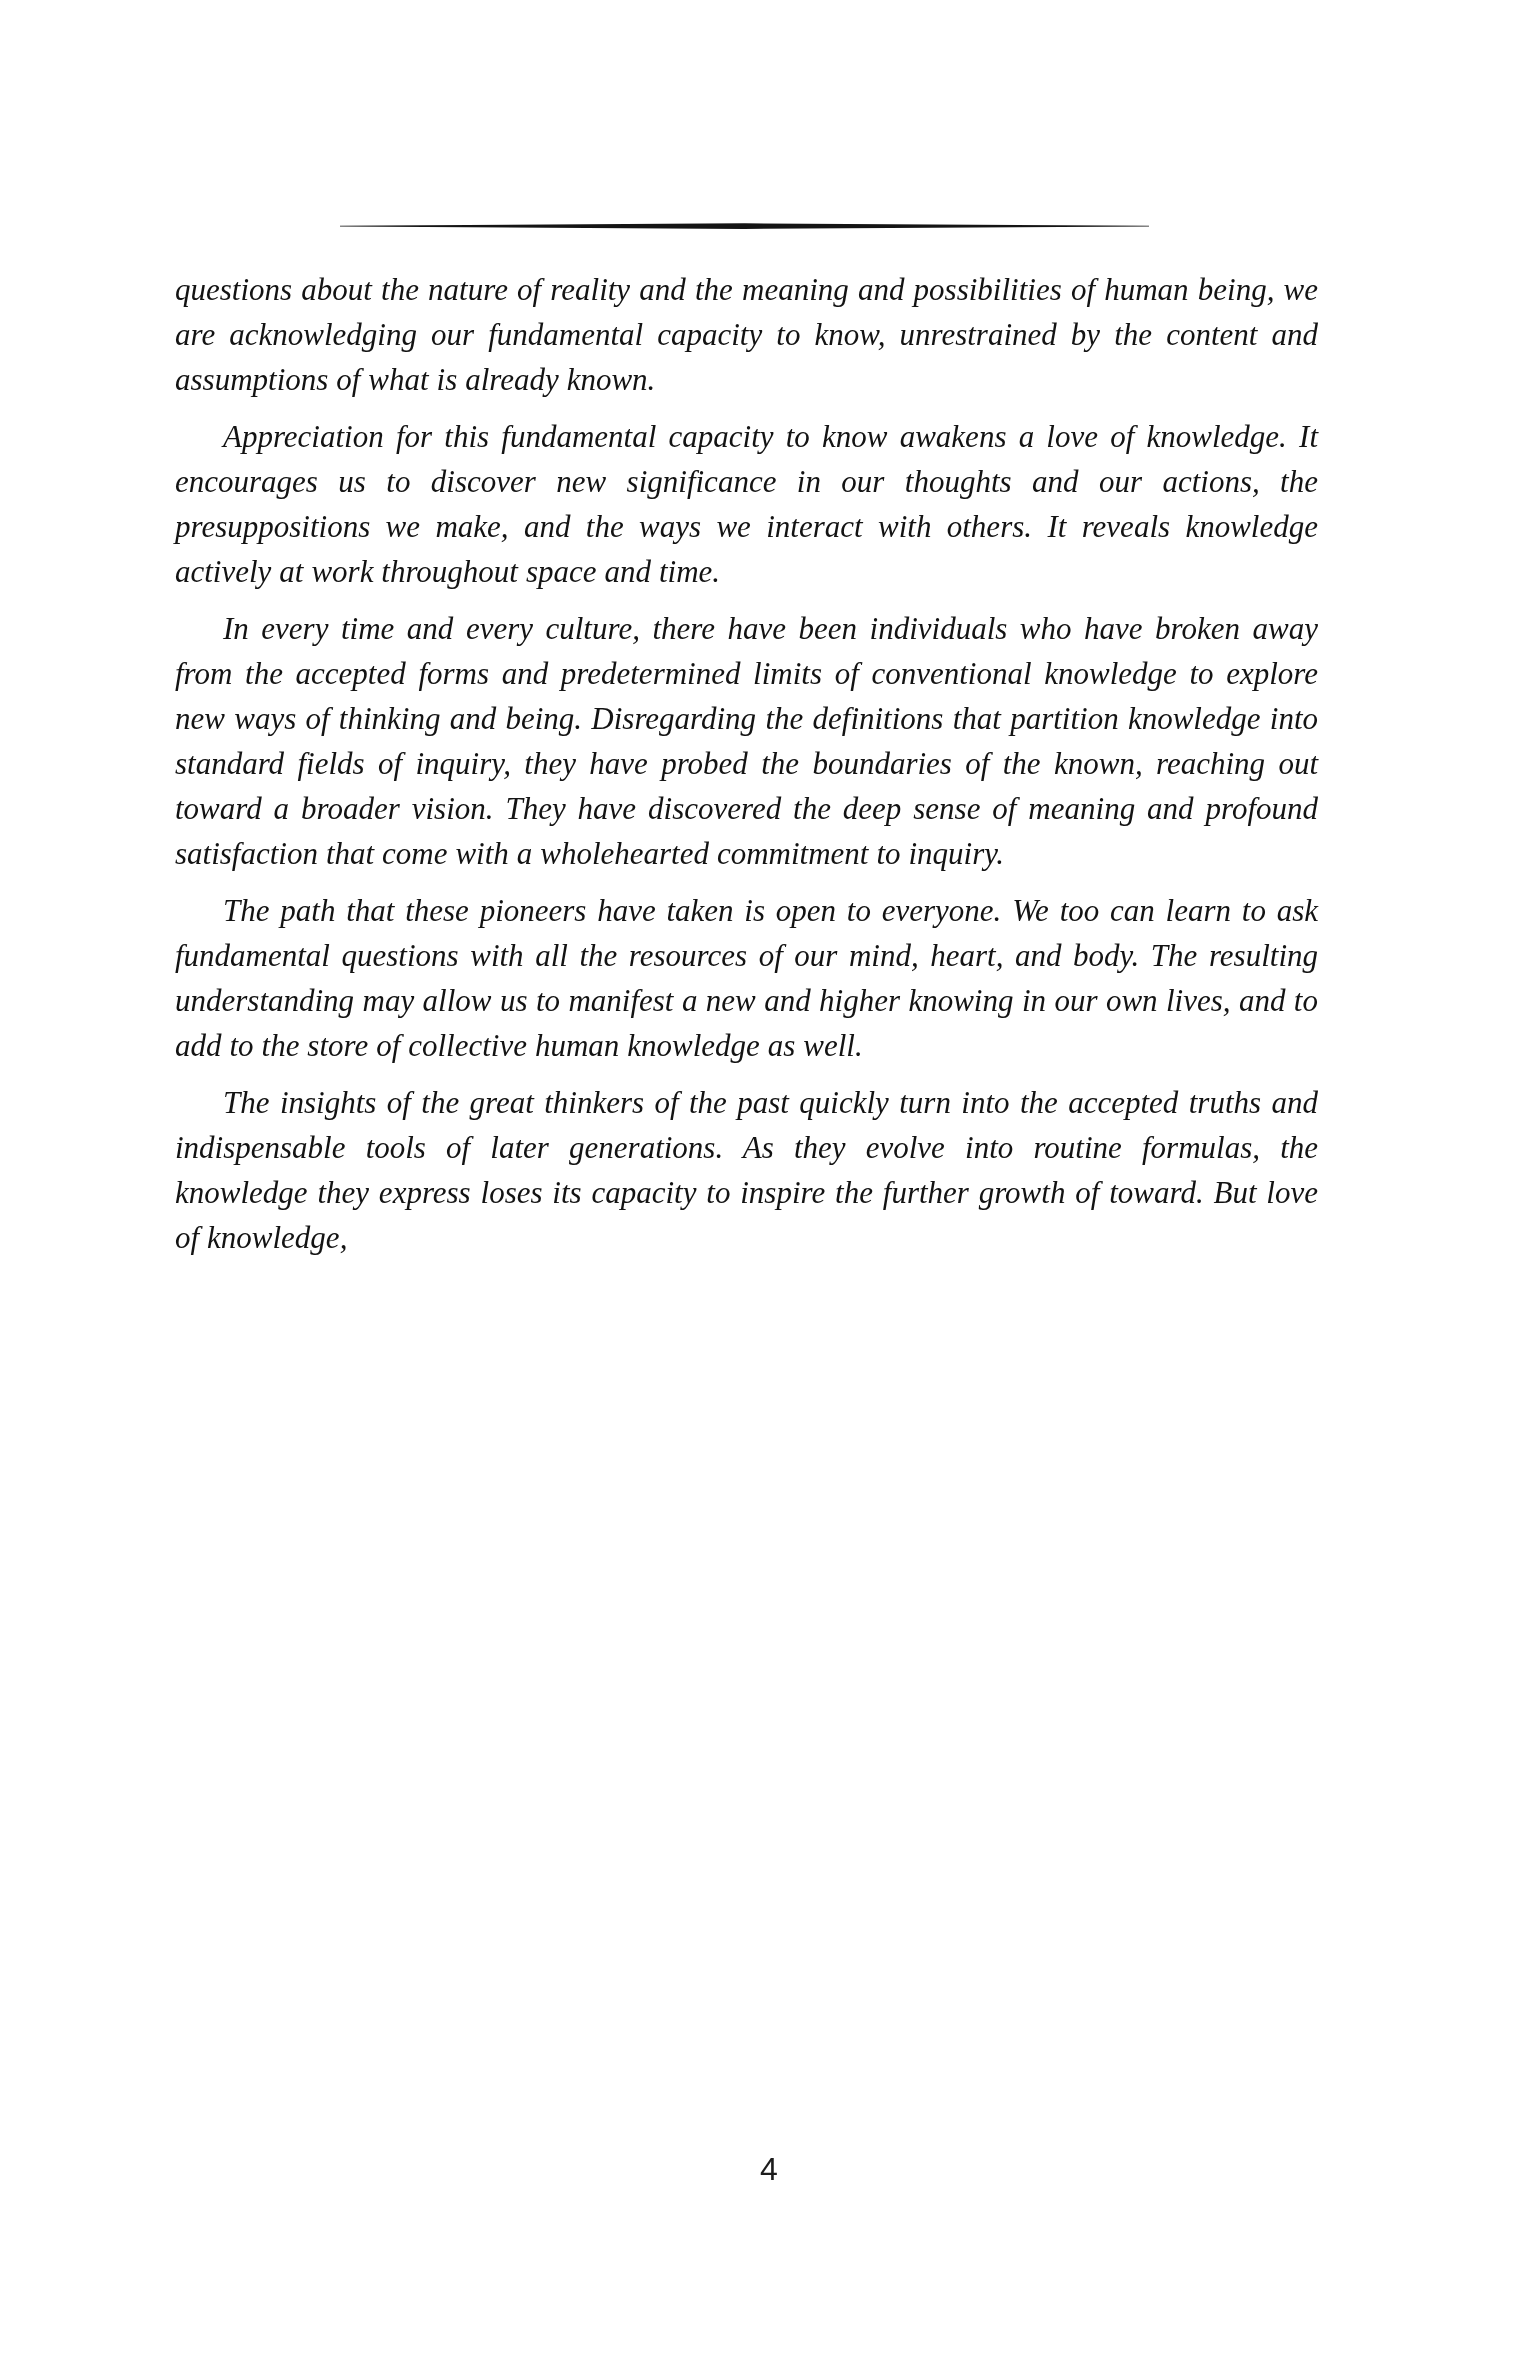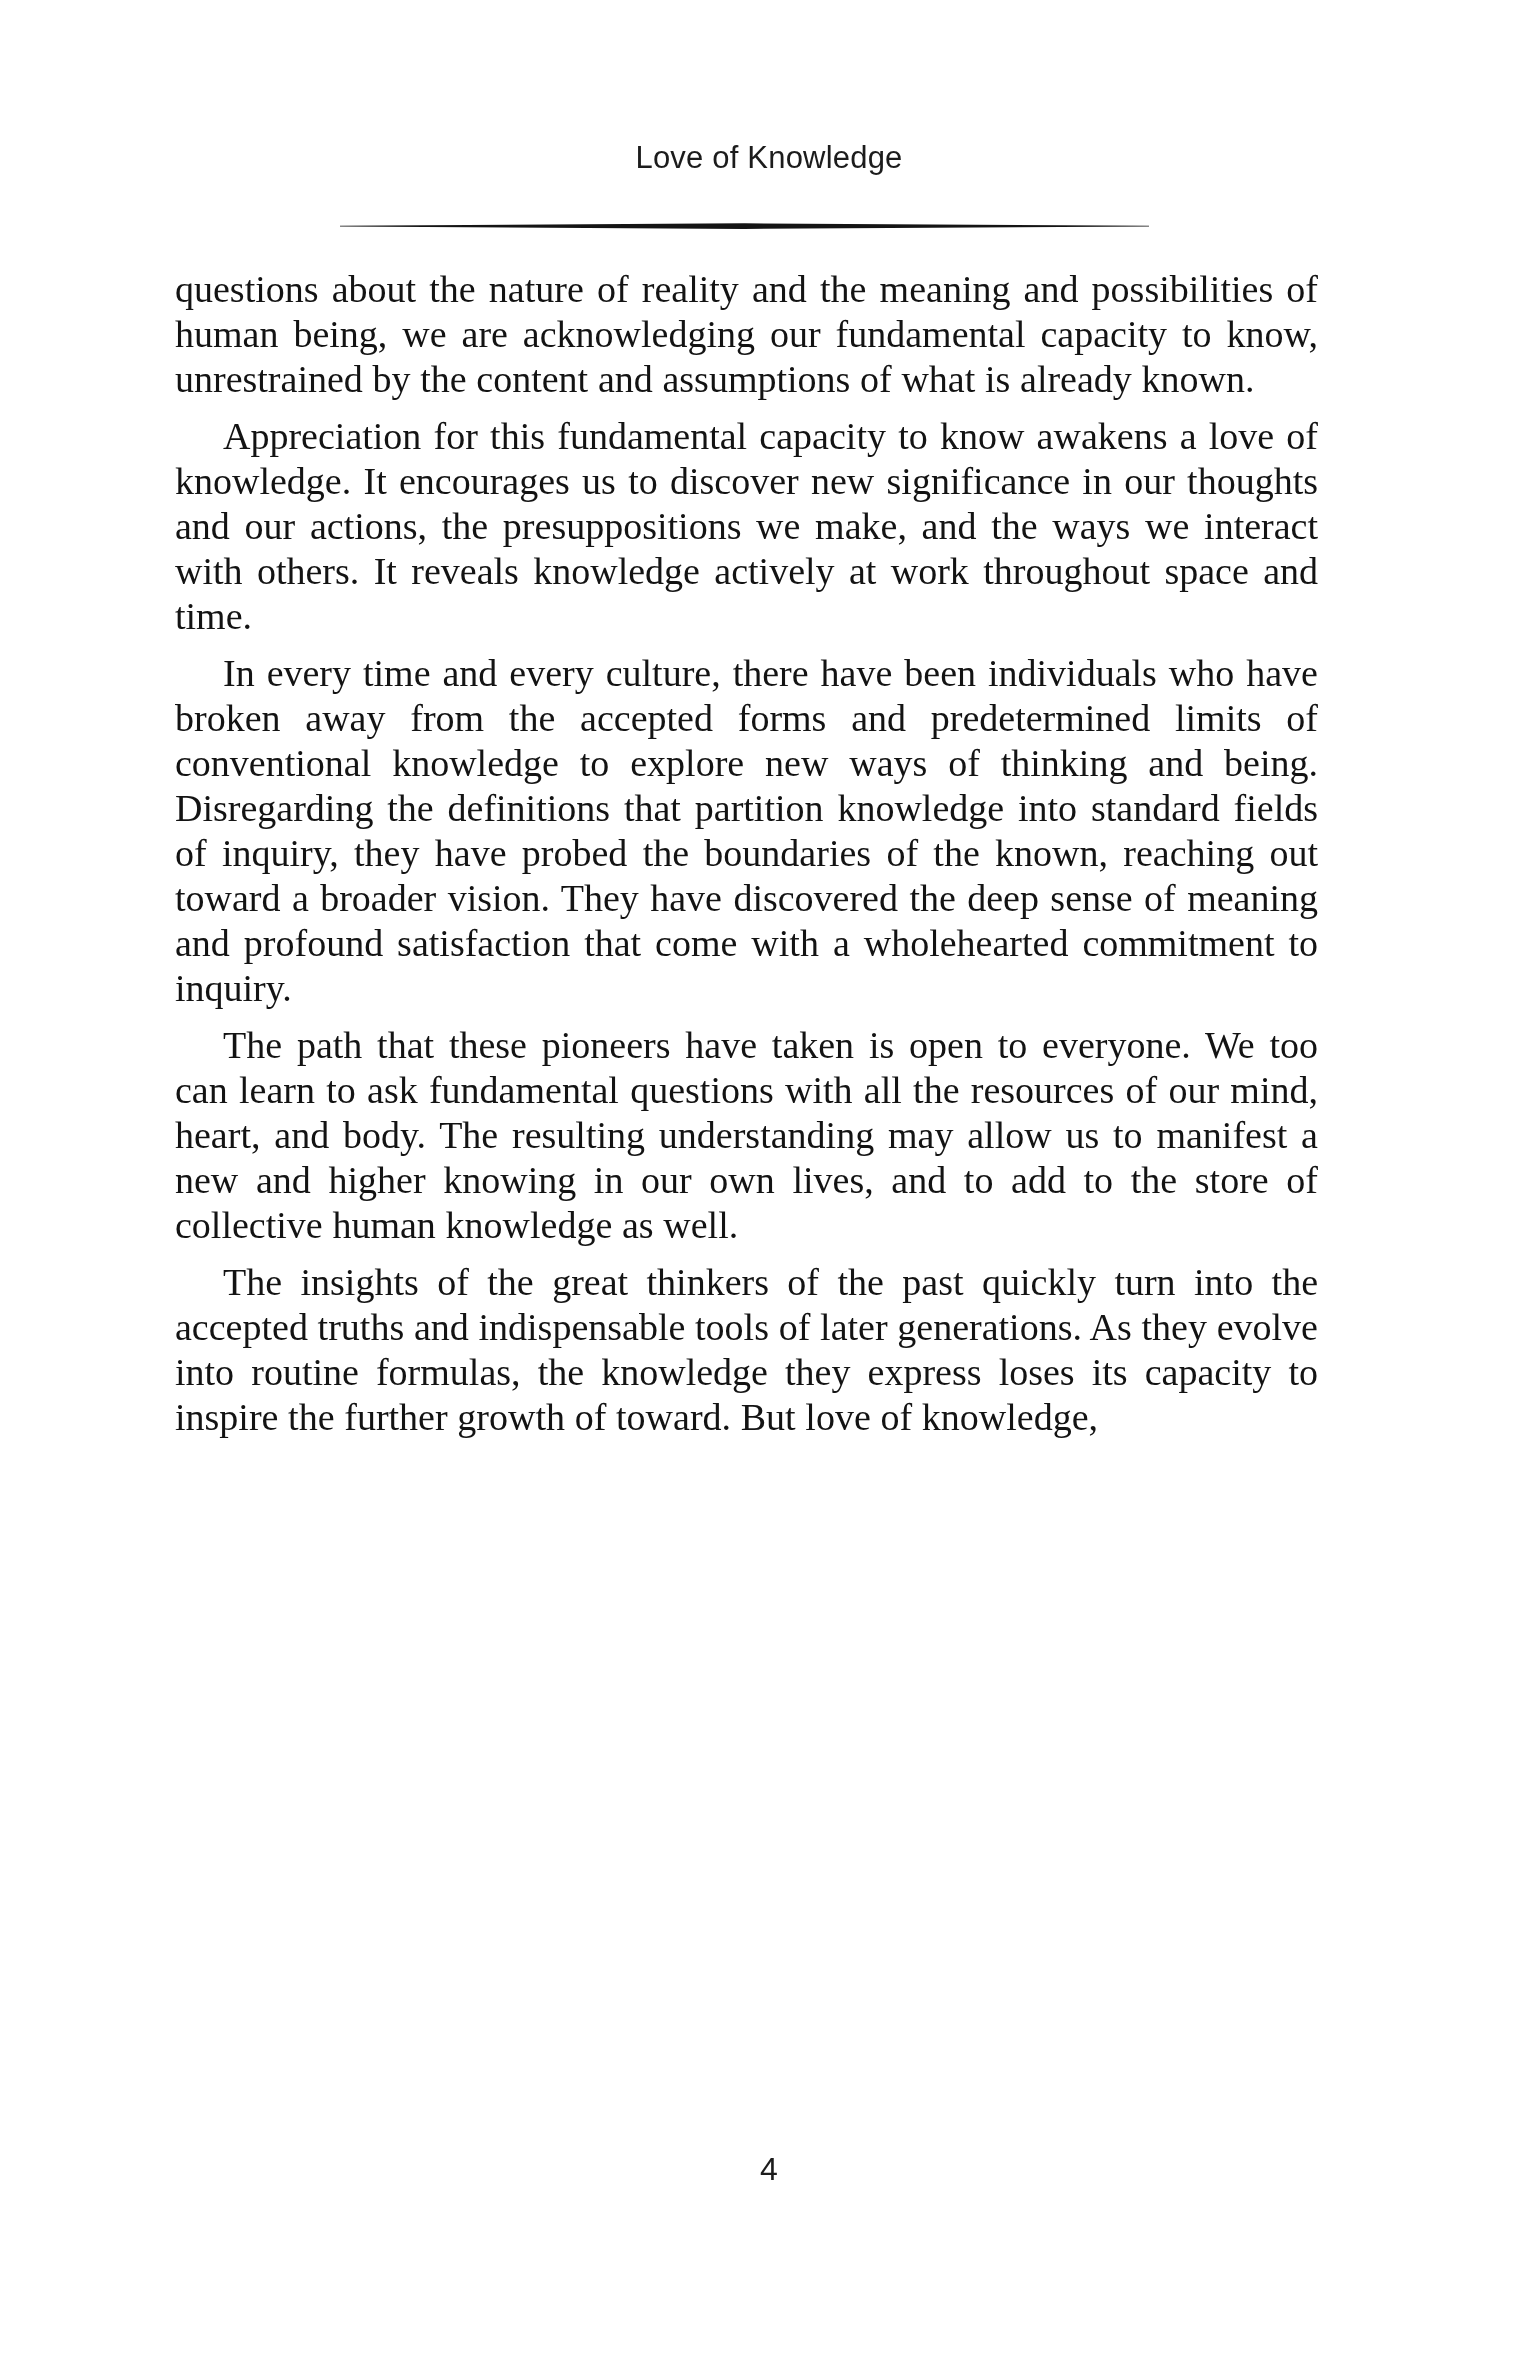--- a/index.html
+++ b/index.html
@@ -47,30 +47,31 @@
 
   
   .text-column {
     position: absolute;
     top: 267px;
     left: 175px;
     width: 1143px;
   }
   .para {
     font-family: "Liberation Serif", "DejaVu Serif", serif;
-    font-size: 38px;
+    font-size: 31px;
     line-height: 45px;
     color: #131313;
     text-align: justify;
     text-justify: inter-word;
     margin: 0;
     padding: 0;
     hyphens: manual;
     -webkit-hyphens: manual;
     word-spacing: 0.2px;
+    font-style: italic;
   }
   .para.indent {
     text-indent: 48px;
   }
   .para.gap {
     margin-top: 12px;
   }
   
   .para { text-align-last: left; }
 
@@ -85,21 +86,20 @@
     font-size: 32px;
     color: #1c1c1c;
     line-height: 1;
   }
 </style>
 </head>
 <body>
 
 <div class="page">
 
-  <div class="running-header">Love of Knowledge</div>
 
   <div class="header-rule">
     <svg viewBox="0 0 868 14" preserveAspectRatio="none">
       <path d="M0,6.2 L434,3.6 L868,6.2 L868,7.0 L434,9.6 L0,7.0 Z" fill="#141414"></path>
     </svg>
   </div>
 
   <div class="text-column">
     <p class="para">questions about the nature of reality and the meaning and possibilities of human being, we are acknowledging our fundamental capacity to know, unrestrained by the content and assumptions of what is already known.</p>
     <p class="para indent gap">Appreciation for this fundamental capacity to know awakens a love of knowledge. It encourages us to dis­cover new significance in our thoughts and our actions, the presuppositions we make, and the ways we inter­act with others. It reveals knowledge actively at work throughout space and time.</p>

